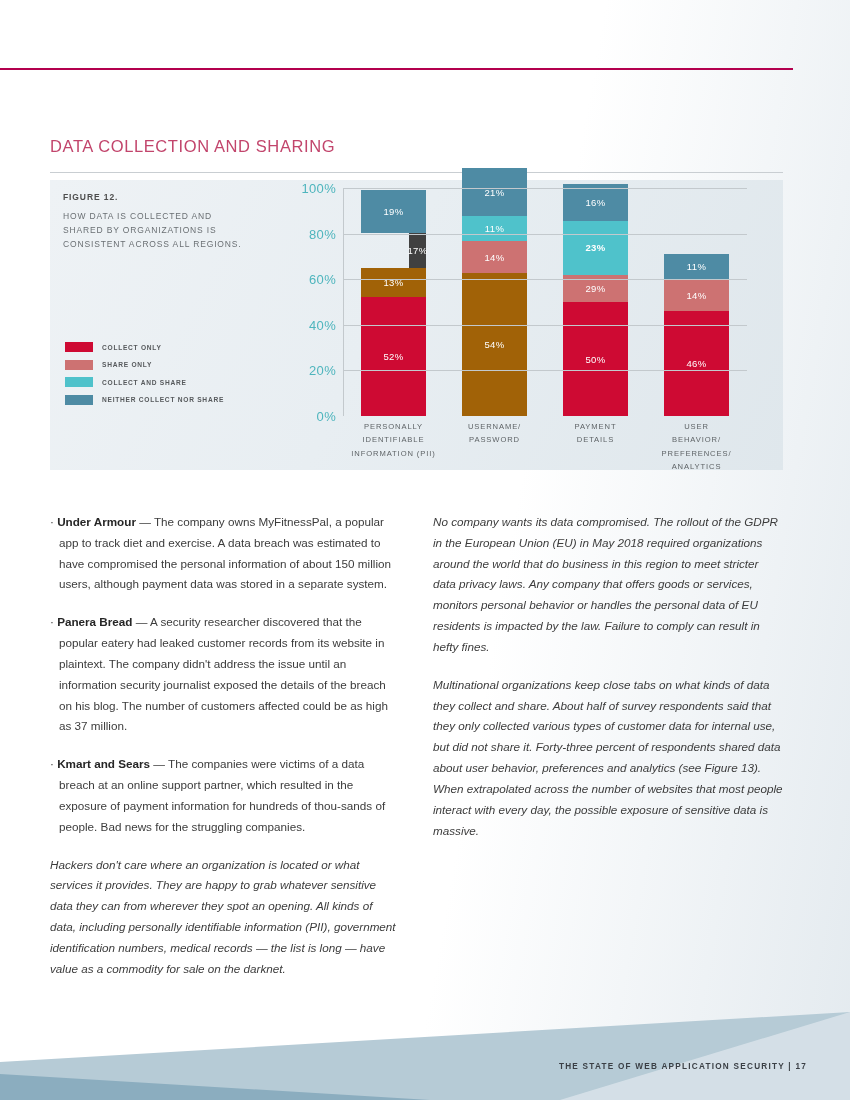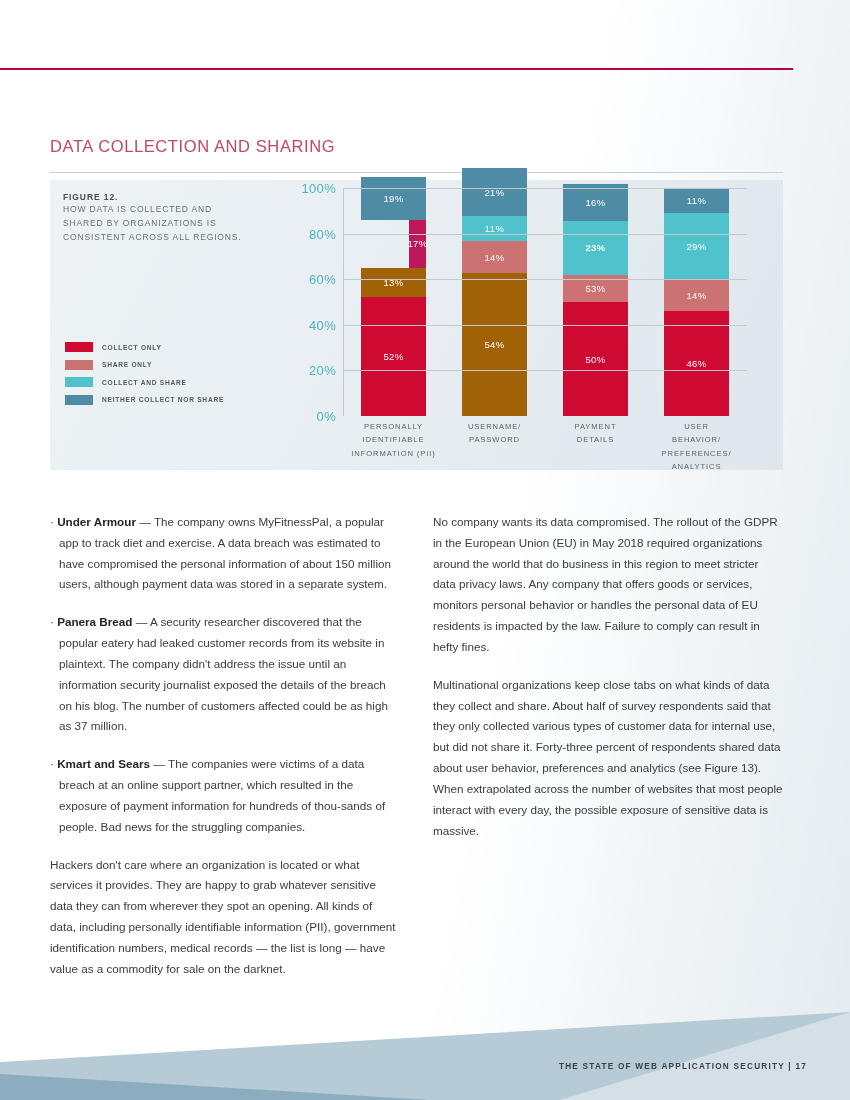--- a/index.html
+++ b/index.html
@@ -37,20 +37,21 @@
 
   
   .fig-panel{
     position:absolute; left:50px; top:180px; width:733px; height:290px;
     background:linear-gradient(115deg,#eef2f5 0%,#e8eef2 45%,#dfe7ec 100%);
   }
 
   .fig-caption{ position:absolute; left:63px; top:192px; width:190px; }
   .fig-caption .fig-num{
     font-size:8.5px; font-weight:bold; letter-spacing:0.9px; color:#4d4d4d;
+    margin-bottom:7px;
   }
   .fig-caption .fig-desc{
     font-size:8.5px; letter-spacing:0.85px; color:#6a6f73; line-height:1.65;
   }
 
   
   .legend{ position:absolute; left:65px; top:342px; }
   .legend-row{ display:flex; align-items:center; margin-bottom:7.5px; }
   .legend-swatch{ width:28px; height:10px; margin-right:9px; flex:0 0 auto; }
   .legend-label{ font-size:6.6px; letter-spacing:0.75px; color:#56595c; font-weight:bold; white-space:nowrap; }
@@ -98,21 +99,21 @@
     flex:1 1 0; text-align:center;
     font-size:7.6px; letter-spacing:0.9px; line-height:1.75;
     color:#5e6366; font-weight:500;
   }
 
   
   .col{ position:absolute; font-size:11.7px; line-height:1.78; color:#3c3c3c; }
   .col-left{ left:50px; top:512px; width:348px; }
   .col-right{ left:433px; top:512px; width:350px; }
 
-  .para{ margin:0 0 17px 0; }
+  .para{ margin:0 0 17px 0;font-style:italic; }
   .bullet{ margin:0 0 17px 0; padding-left:9px; text-indent:-9px; }
   .bullet b, .para b{ font-weight:bold; color:#262626; }
 
   .subhead{
     font-size:11.6px; letter-spacing:0.35px; color:#7d9bab;
     margin:0 0 9px 0; font-weight:500;
   }
 
   
   .deco{ position:absolute; left:0; bottom:0; width:850px; height:110px; pointer-events:none; }
@@ -167,45 +168,44 @@
       <div class="y-tick" style="top: 91.2px;">60%</div>
       <div class="y-tick" style="top: 45.6px;">80%</div>
       <div class="y-tick" style="top: 0px;">100%</div>
     </div>
   <div class="plot">
     <div class="axis-line-left"></div>
     <div class="bars">
         <div class="bar-slot">
           <div class="bar">
             <div class="seg" style="background: rgb(78, 139, 164); height: 43.32px;">19%</div>
-            <div class="seg" style="background: #be185d; height: 48px; margin-left: 48px;">17%</div>
+            <div class="seg" style="background: #404040; height: 35px; margin-left: 48px;">17%</div>
             <div class="seg" style="background: #a16207; height: 29.64px;">13%</div>
             <div class="seg" style="background: rgb(206, 10, 51); height: 118.56px;">52%</div>
           </div>
         </div>
         <div class="bar-slot">
           <div class="bar">
             <div class="seg" style="background: rgb(78, 139, 164); height: 47.88px;">21%</div>
             <div class="seg" style="background: rgb(79, 194, 203); height: 25.08px;">11%</div>
             <div class="seg" style="background: rgb(205, 114, 114); height: 31.92px;">14%</div>
             <div class="seg" style="background: #a16207; height: 143px;">54%</div>
           </div>
         </div>
         <div class="bar-slot">
           <div class="bar">
             <div class="seg" style="background: rgb(78, 139, 164); height: 36.48px;">16%</div>
             <div class="seg" style="background: rgb(79, 194, 203); height: 54px; font-weight: bold;">23%</div>
-            <div class="seg" style="background: rgb(205, 114, 114); height: 27.36px;">53%</div>
+            <div class="seg" style="background: rgb(205, 114, 114); height: 27.36px;">29%</div>
             <div class="seg" style="background: rgb(206, 10, 51); height: 114px;">50%</div>
           </div>
         </div>
         <div class="bar-slot">
           <div class="bar">
             <div class="seg" style="background: rgb(78, 139, 164); height: 25.08px;">11%</div>
-            <div class="seg" style="background: rgb(79, 194, 203); height: 66.12px;">29%</div>
             <div class="seg" style="background: rgb(205, 114, 114); height: 31.92px;">14%</div>
             <div class="seg" style="background: rgb(206, 10, 51); height: 104.88px;">46%</div>
           </div>
         </div>
       </div>
   <div class="gridline" style="top: 182.4px;"></div>
       <div class="gridline" style="top: 136.8px;"></div>
       <div class="gridline" style="top: 91.2px;"></div>
       <div class="gridline" style="top: 45.6px;"></div>
       <div class="gridline" style="top: 0px;"></div>

